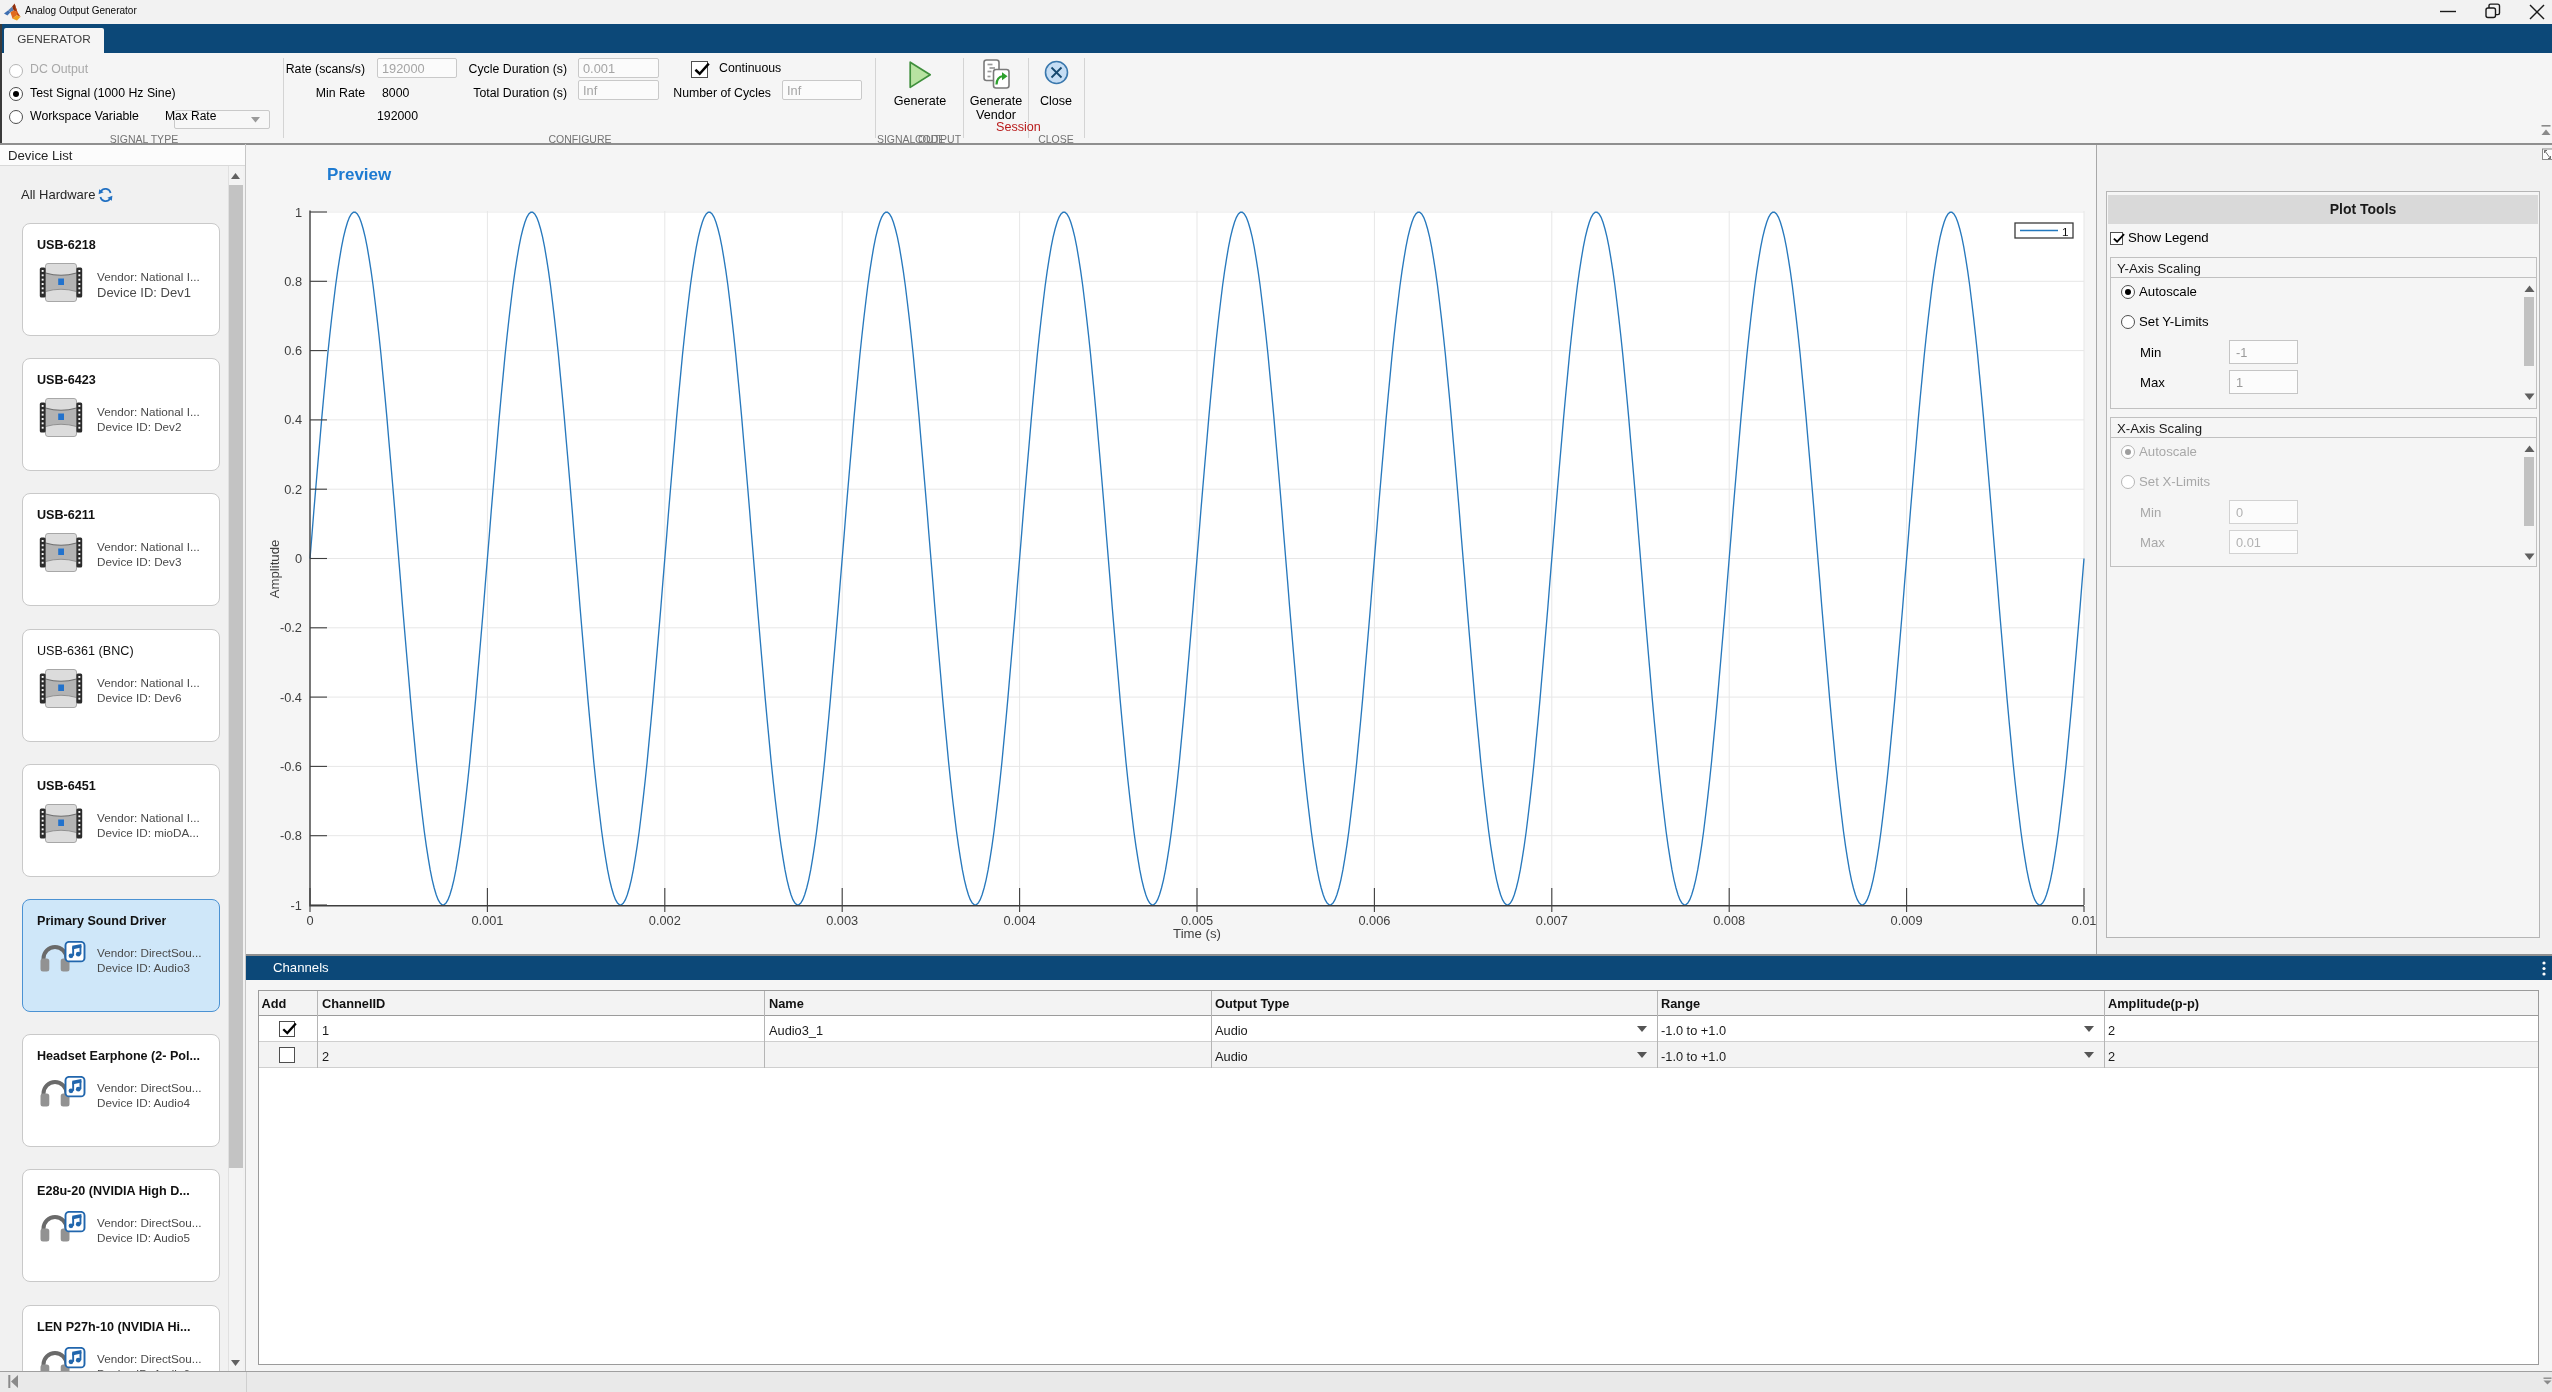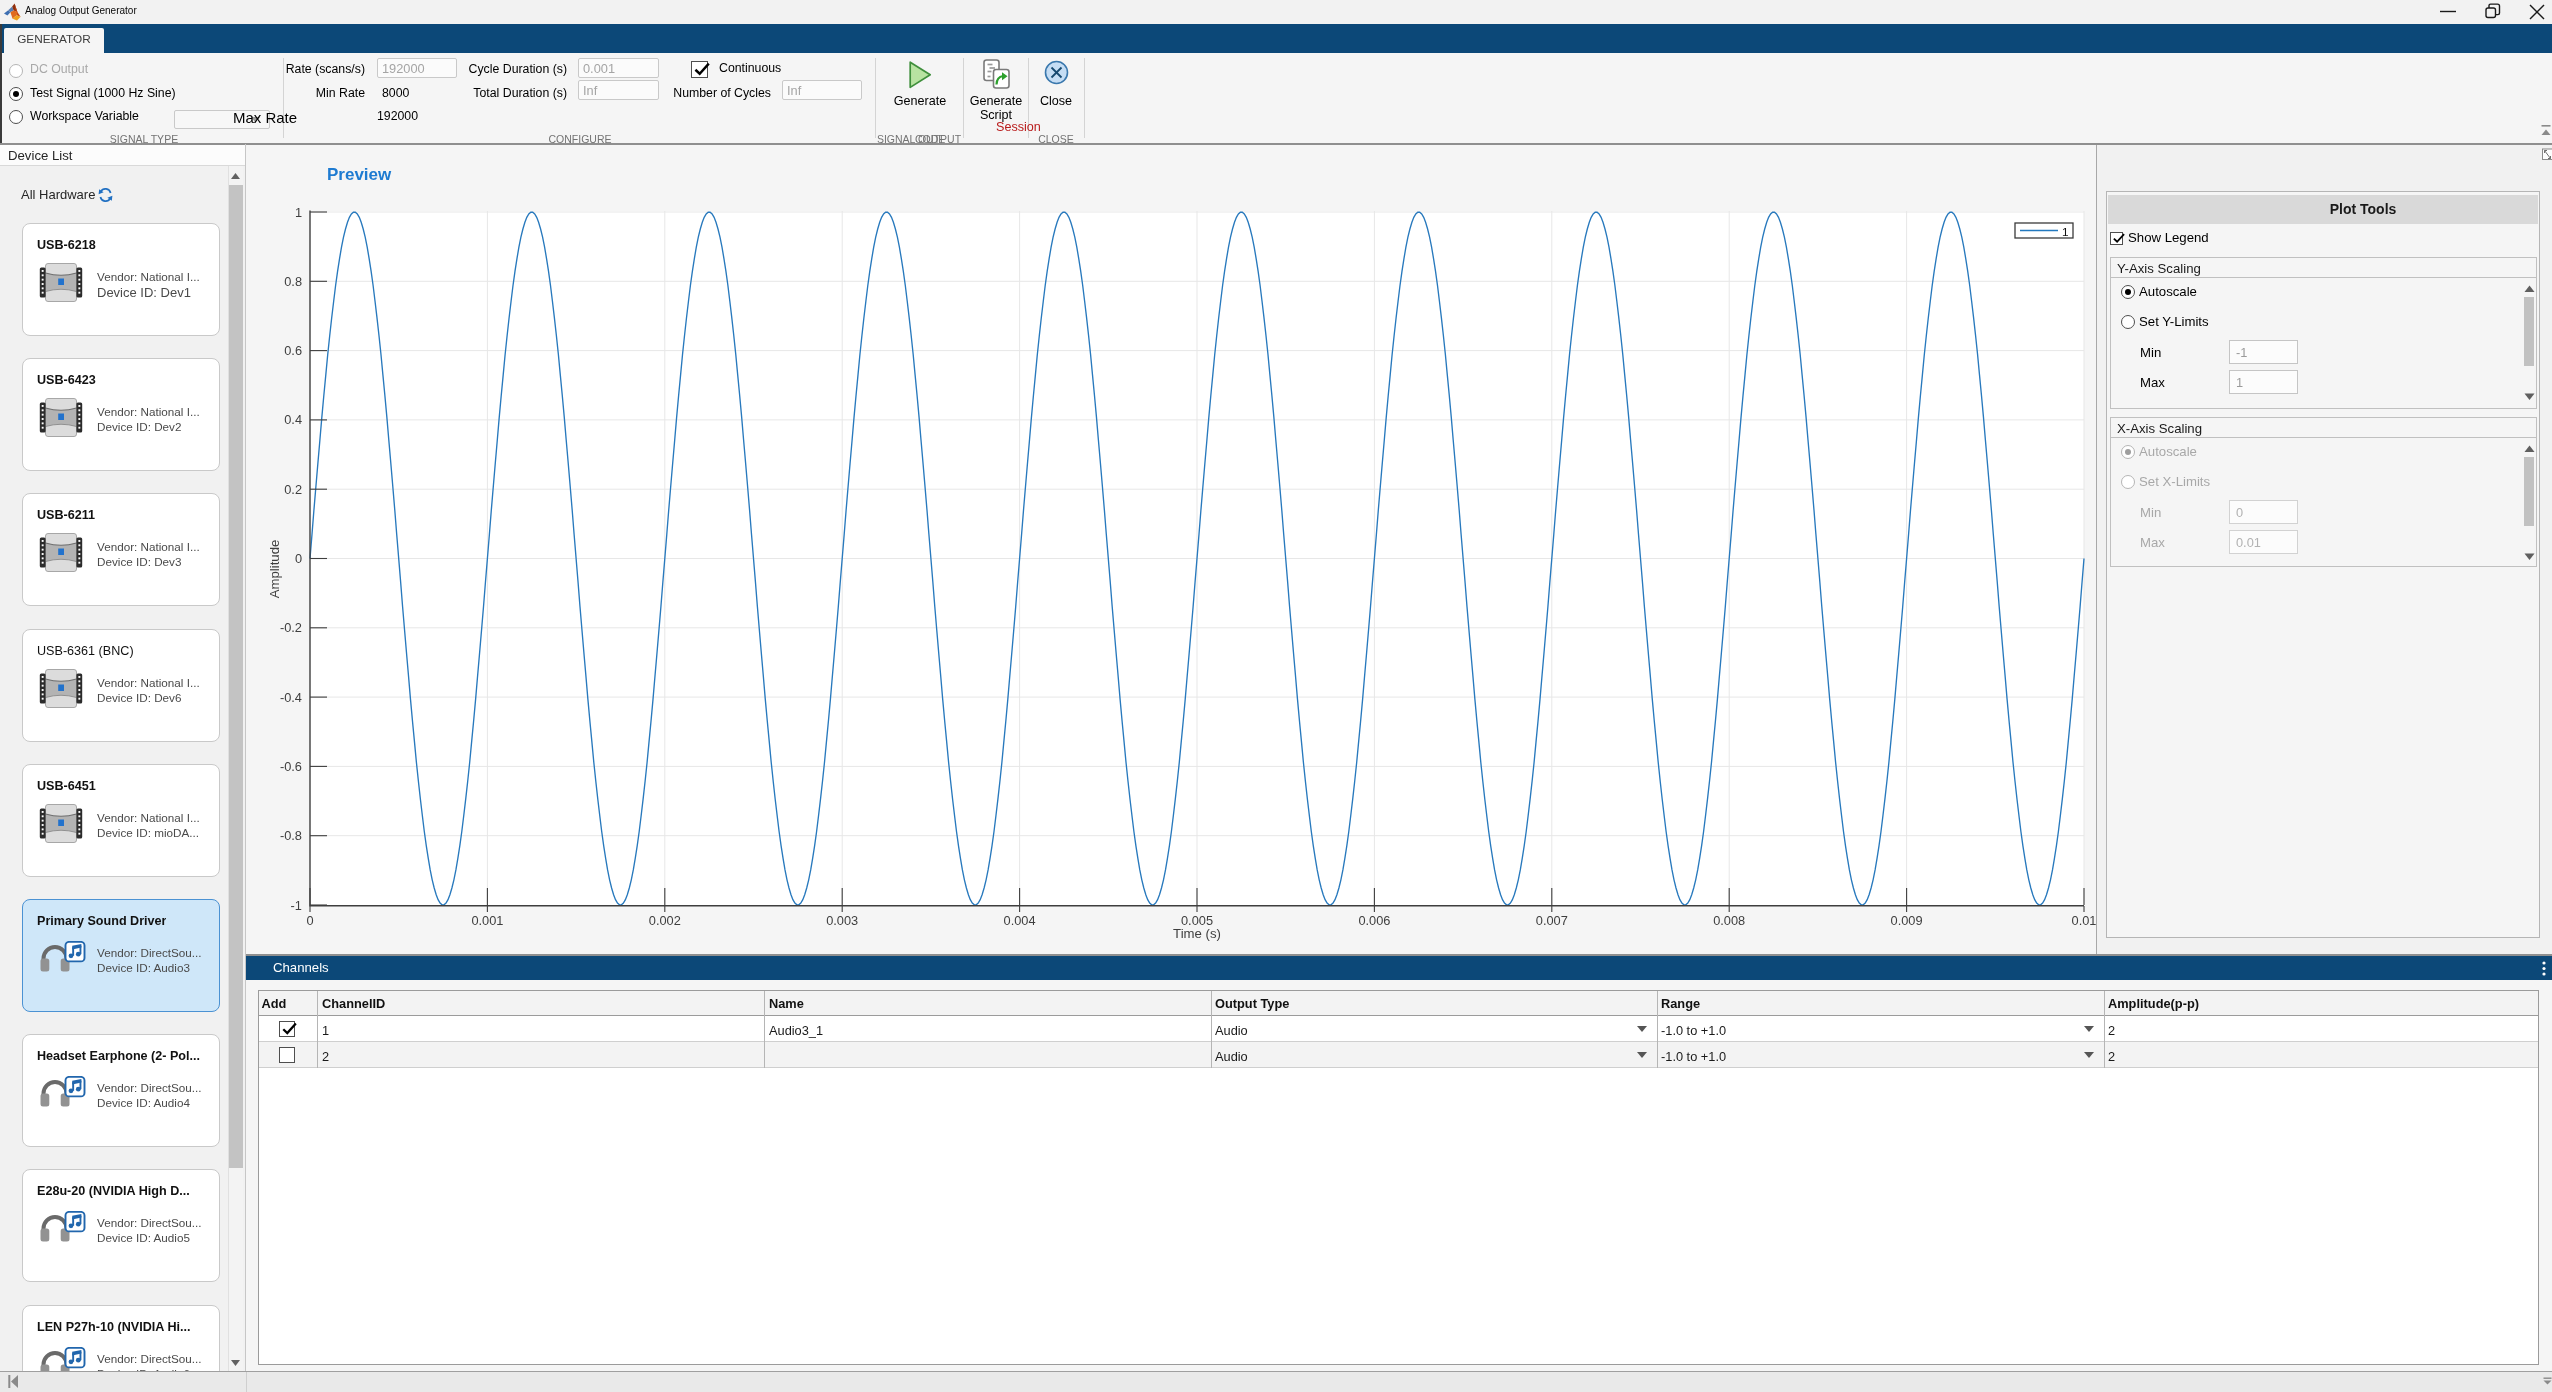--- a/index.html
+++ b/index.html
@@ -49,21 +49,21 @@
 <div class="lbl" style="left:30px;top:109px;font-size:12.3px;color:#000">Workspace Variable</div>
 <div class="abs" style="left:174px;top:110px;width:96px;height:19px;background:#f7f7f7;border:1px solid #c9c9c9;box-sizing:border-box;border-radius:2px"></div>
 <svg class="abs" style="left:251px;top:117px" width="10" height="6">
     <polygon points="0,0 9,0 4.5,5.5" fill="#9a9a9a"></polygon>
   </svg>
 <div class="lbl" style="left:165px;top:62px;width:200px;text-align:right;font-size:12.3px;color:#000">Rate (scans/s)</div>
 <div class="abs" style="left:377px;top:58px;width:80px;height:20px;background:#fbfbfb;border:1px solid #c9c9c9;box-sizing:border-box;border-radius:2px"></div>
 <div class="lbl" style="left:382px;top:61px;font-size:12.8px;color:#a5a5a5">192000</div>
 <div class="lbl" style="left:165px;top:86px;width:200px;text-align:right;font-size:12.3px;color:#000">Min Rate</div>
 <div class="lbl" style="left:382px;top:86px;font-size:12.3px;color:#000">8000</div>
-<div class="lbl" style="left:165px;top:109px;width:200px;text-align:center;font-size:15px;color:#000">Max Rate</div>
+<div class="lbl" style="left:165px;top:109px;width:200px;text-align:left;font-size:12px;color:#000">Max Rate</div>
 <div class="lbl" style="left:377px;top:109px;font-size:12.3px;color:#000">192000</div>
 <div class="lbl" style="left:367px;top:62px;width:200px;text-align:right;font-size:12.3px;color:#000">Cycle Duration (s)</div>
 <div class="abs" style="left:578px;top:58px;width:81px;height:20px;background:#fbfbfb;border:1px solid #c9c9c9;box-sizing:border-box;border-radius:2px"></div>
 <div class="lbl" style="left:583px;top:61px;font-size:12.8px;color:#a5a5a5">0.001</div>
 <div class="lbl" style="left:367px;top:86px;width:200px;text-align:right;font-size:12.3px;color:#000">Total Duration (s)</div>
 <div class="abs" style="left:578px;top:80px;width:81px;height:20px;background:#fbfbfb;border:1px solid #c9c9c9;box-sizing:border-box;border-radius:2px"></div>
 <div class="lbl" style="left:583px;top:83px;font-size:12.8px;color:#a5a5a5">Inf</div>
 <div class="abs" style="left:691px;top:61px;width:17px;height:17px;border:1.4px solid #4e4e4e;background:#fff;box-sizing:border-box"></div>
 <svg class="abs" style="left:692px;top:61px" width="19" height="17" viewBox="0 0 15 14">
     <path d="M2.5 7.2 L6 10.5 L13.5 2.2" fill="none" stroke="#000" stroke-width="2"></path>
@@ -80,21 +80,21 @@
 <rect x="1" y="1" width="15" height="20.5" rx="2.5" fill="#fff" stroke="#7a7a7a" stroke-width="1.6"></rect>
 <line x1="4.5" y1="5.5" x2="9.5" y2="5.5" stroke="#9a9a9a" stroke-width="1.7"></line>
 <line x1="6.5" y1="9" x2="12" y2="9" stroke="#9a9a9a" stroke-width="1.7"></line>
 <line x1="4.5" y1="12.5" x2="8.5" y2="12.5" stroke="#9a9a9a" stroke-width="1.7"></line>
 <line x1="4.5" y1="17.5" x2="7.5" y2="17.5" stroke="#9a9a9a" stroke-width="1.7"></line>
 <rect x="10.5" y="10.5" width="15.5" height="18.5" rx="2.5" fill="#fff" stroke="#7a7a7a" stroke-width="1.6"></rect>
 <path d="M13.5 25.5 c0.2 -5.5 3 -8 6.5 -8.5" fill="none" stroke="#2ca02c" stroke-width="2.2"></path>
 <polygon points="19,13.2 24.5,17.2 19,21.2" fill="#2ca02c"></polygon>
 </svg>
 <div class="lbl" style="left:936px;top:94px;width:120px;text-align:center;font-size:12.6px;color:#000">Generate</div>
-<div class="lbl" style="left:936px;top:108px;width:120px;text-align:center;font-size:12.6px;color:#000">Script</div>
+<div class="lbl" style="left:936px;top:108px;width:120px;text-align:center;font-size:12.6px;color:#000">Vendor</div>
 <svg class="abs" style="left:1044px;top:60px" width="25" height="25" viewBox="0 0 25 25">
 <circle cx="12.5" cy="12.5" r="11" fill="#c5ddf4" stroke="#3a78ad" stroke-width="1.6"></circle>
 <line x1="7.5" y1="7.5" x2="17.5" y2="17.5" stroke="#16486f" stroke-width="1.8"></line>
 <line x1="17.5" y1="7.5" x2="7.5" y2="17.5" stroke="#16486f" stroke-width="1.8"></line>
 </svg>
 <div class="lbl" style="left:996px;top:94px;width:120px;text-align:center;font-size:12.6px;color:#000">Close</div>
 <div class="lbl" style="left:996px;top:120px;width:120px;text-align:left;font-size:12.6px;color:#b91c1c">Session</div>
 <svg class="abs" style="left:2541px;top:124px" width="10" height="16" viewBox="0 0 10 16">
     <rect x="0.5" y="1" width="9" height="1.6" fill="#8a8a8a"></rect>
     <polygon points="0.5,11 9.5,11 5,5.5" fill="#8a8a8a"></polygon>

